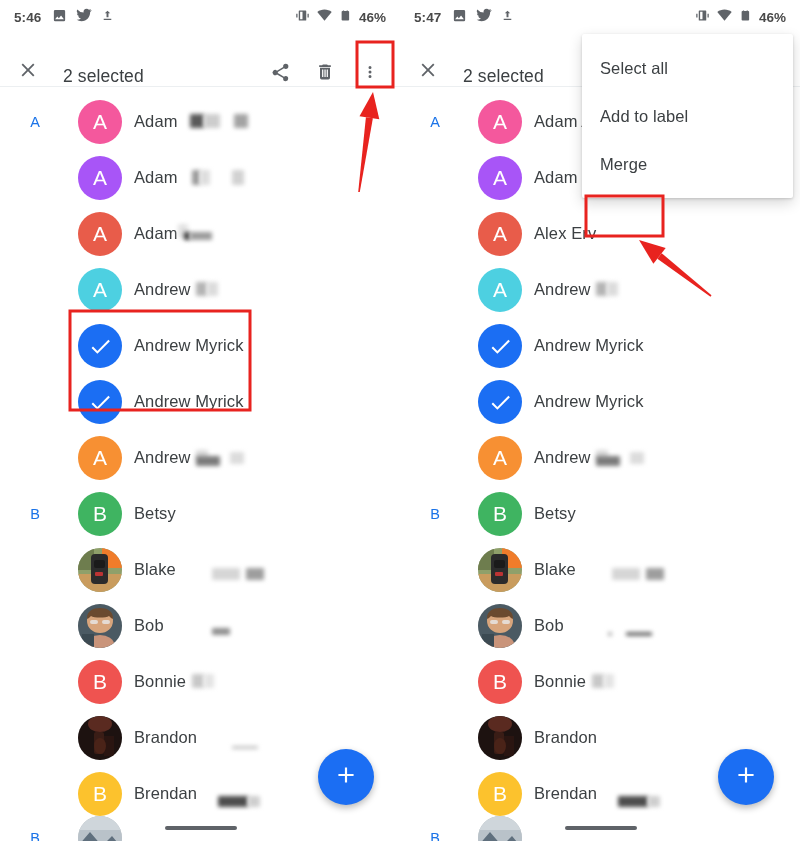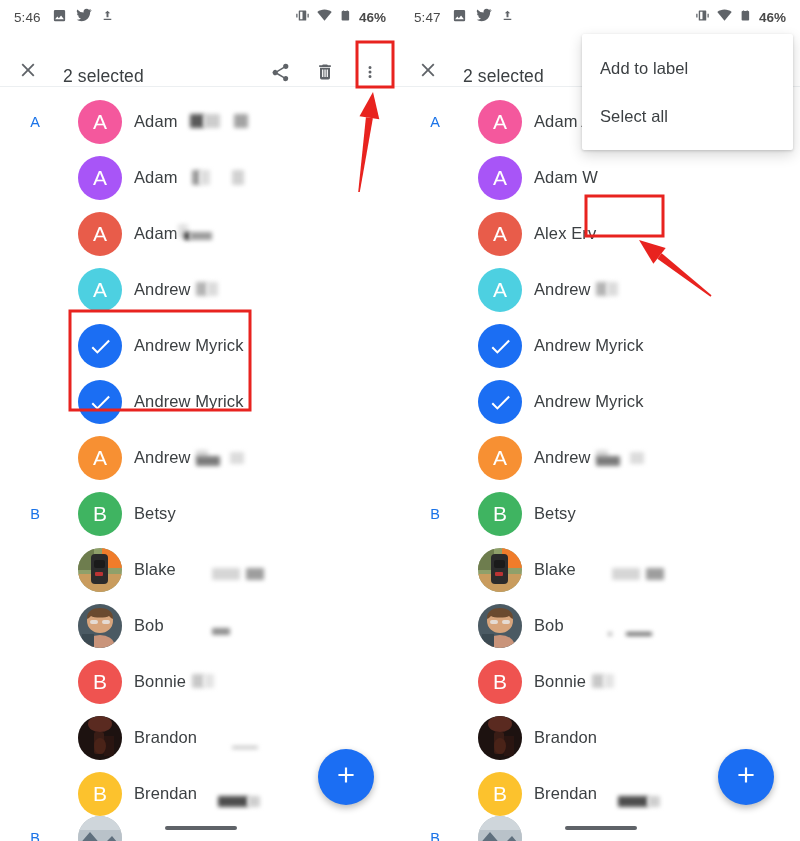--- a/index.html
+++ b/index.html
@@ -14,21 +14,21 @@
   .panel { position: absolute; top: 0; width: 400px; height: 841px; background: #fff; overflow: hidden; }
   .panel-left { left: 0; }
   .panel-right { left: 400px; }
 
   
   .statusbar {
     position: absolute; top: 0; left: 0; width: 400px; height: 34px;
     display: flex; align-items: center; padding: 0 14px;
     color: #5f6368;
   }
-  .sb-time { font-size: 13.5px; font-weight: 400; color: #4a4a4a; letter-spacing: .1px; }
+  .sb-time { font-size: 13.5px; font-weight: 700; color: #4a4a4a; letter-spacing: .1px; }
   .sb-left-icons { display: flex; align-items: center; gap: 9px; margin-left: 11px; }
   .sb-spacer { flex: 1 1 auto; }
   .sb-right-icons { display: flex; align-items: center; gap: 7px; }
   .sb-batt-txt { font-size: 13.5px; font-weight: 600; color: #4a4a4a; margin-left: 1px; }
   .sb-ico { display: block; }
 
   
   .appbar {
     position: absolute; top: 34px; left: 0; width: 400px; height: 53px;
     display: flex; align-items: flex-end; padding: 0 13px;
@@ -442,24 +442,27 @@
       </div>
       <div class="fab" style="left: 318px; top: 749px;">
         <span class="sb-ico"><svg width="26" height="26" viewBox="0 0 24 24" fill="#ffffff">
             <path d="M19 13h-6v6h-2v-6H5v-2h6V5h2v6h6v2z"></path>
           </svg></span>
       </div>
       <div class="home-ind" style="left: 165px; top: 826px; width: 72px;"></div>
       <div class="menu" style="left: 182px; top: 34px; width: 211px;">
         <div style="height: 10px;"></div>
         <div class="menu-item">
+          <span>Select all</span>
+        </div>
+        <div class="menu-item">
           <span>Add to label</span>
         </div>
         <div class="menu-item">
-          <span>Select all</span>
+          <span>Merge</span>
         </div>
         <div style="height: 10px;"></div>
       </div>
     </div>
     <svg width="800" height="841" style="position: absolute; left: 0px; top: 0px; pointer-events: none;">
       <rect x="357" y="42" width="36" height="45" fill="none" stroke="#e8231f" stroke-width="3"></rect>
       <rect x="70" y="311" width="180" height="99" fill="none" stroke="#e8231f" stroke-width="3"></rect>
       <rect x="586" y="196" width="77" height="40" fill="none" stroke="#e8231f" stroke-width="3"></rect>
       <g>
         <polygon points="359.79227339733944,192.1109182756275 358.20772660266056,191.8890817243725 365.9091530938118,117.26084500077147 372.88115899039906,118.23692582629369" fill="#e8231f"></polygon>

